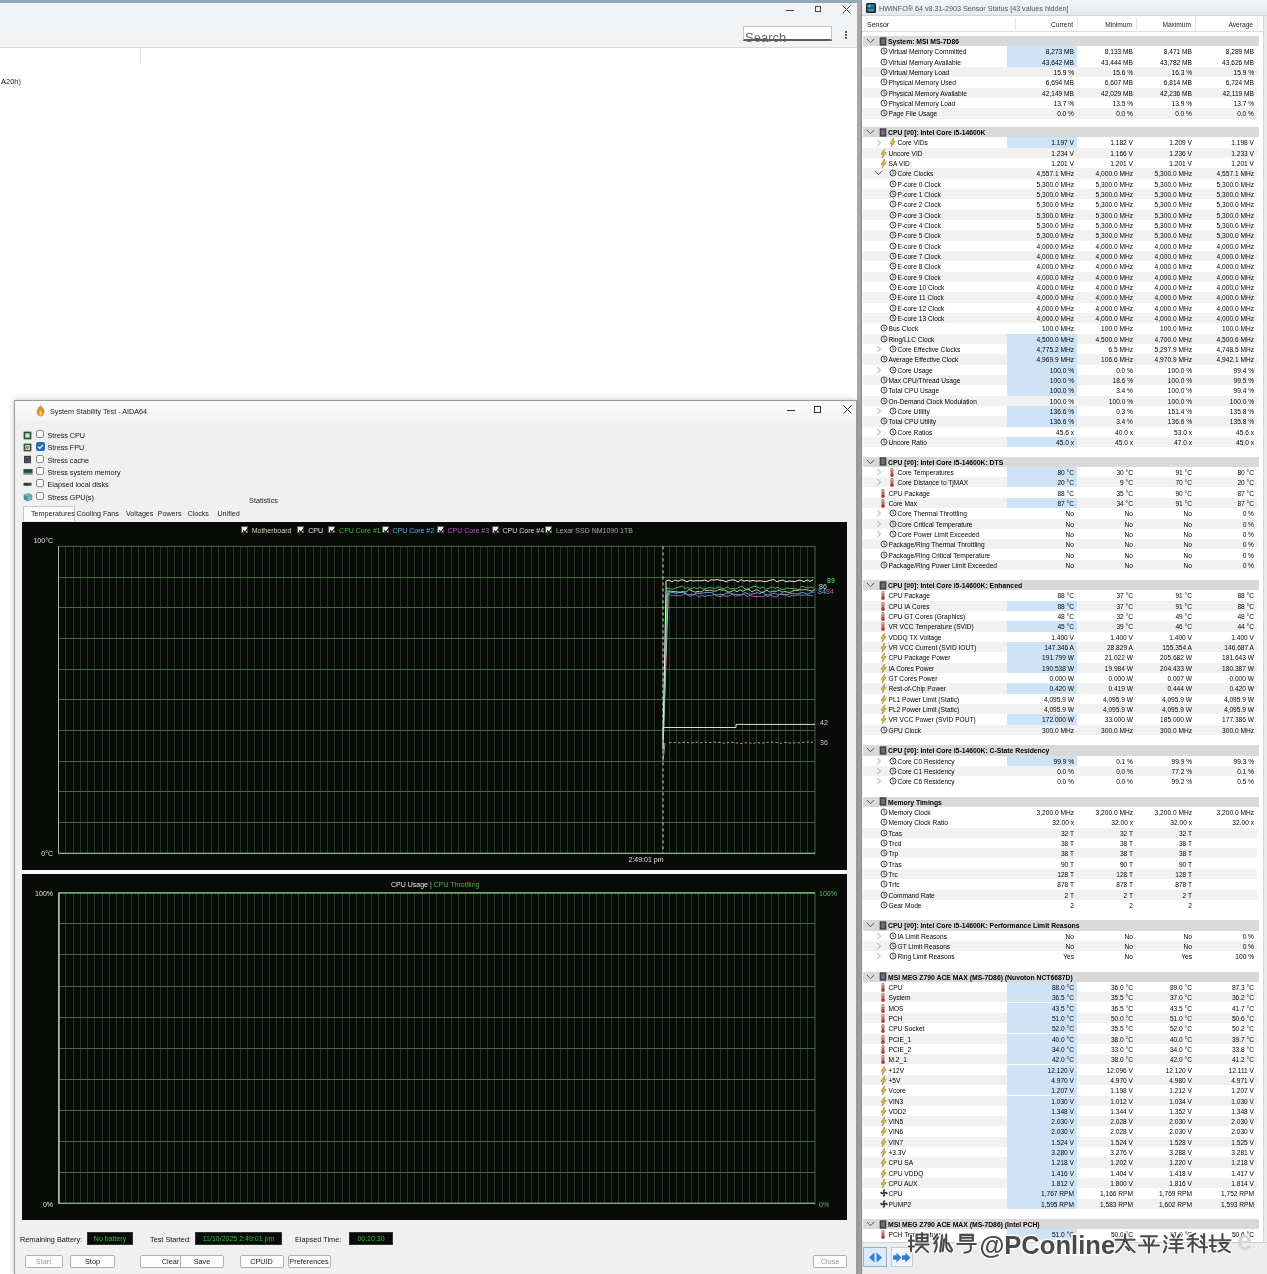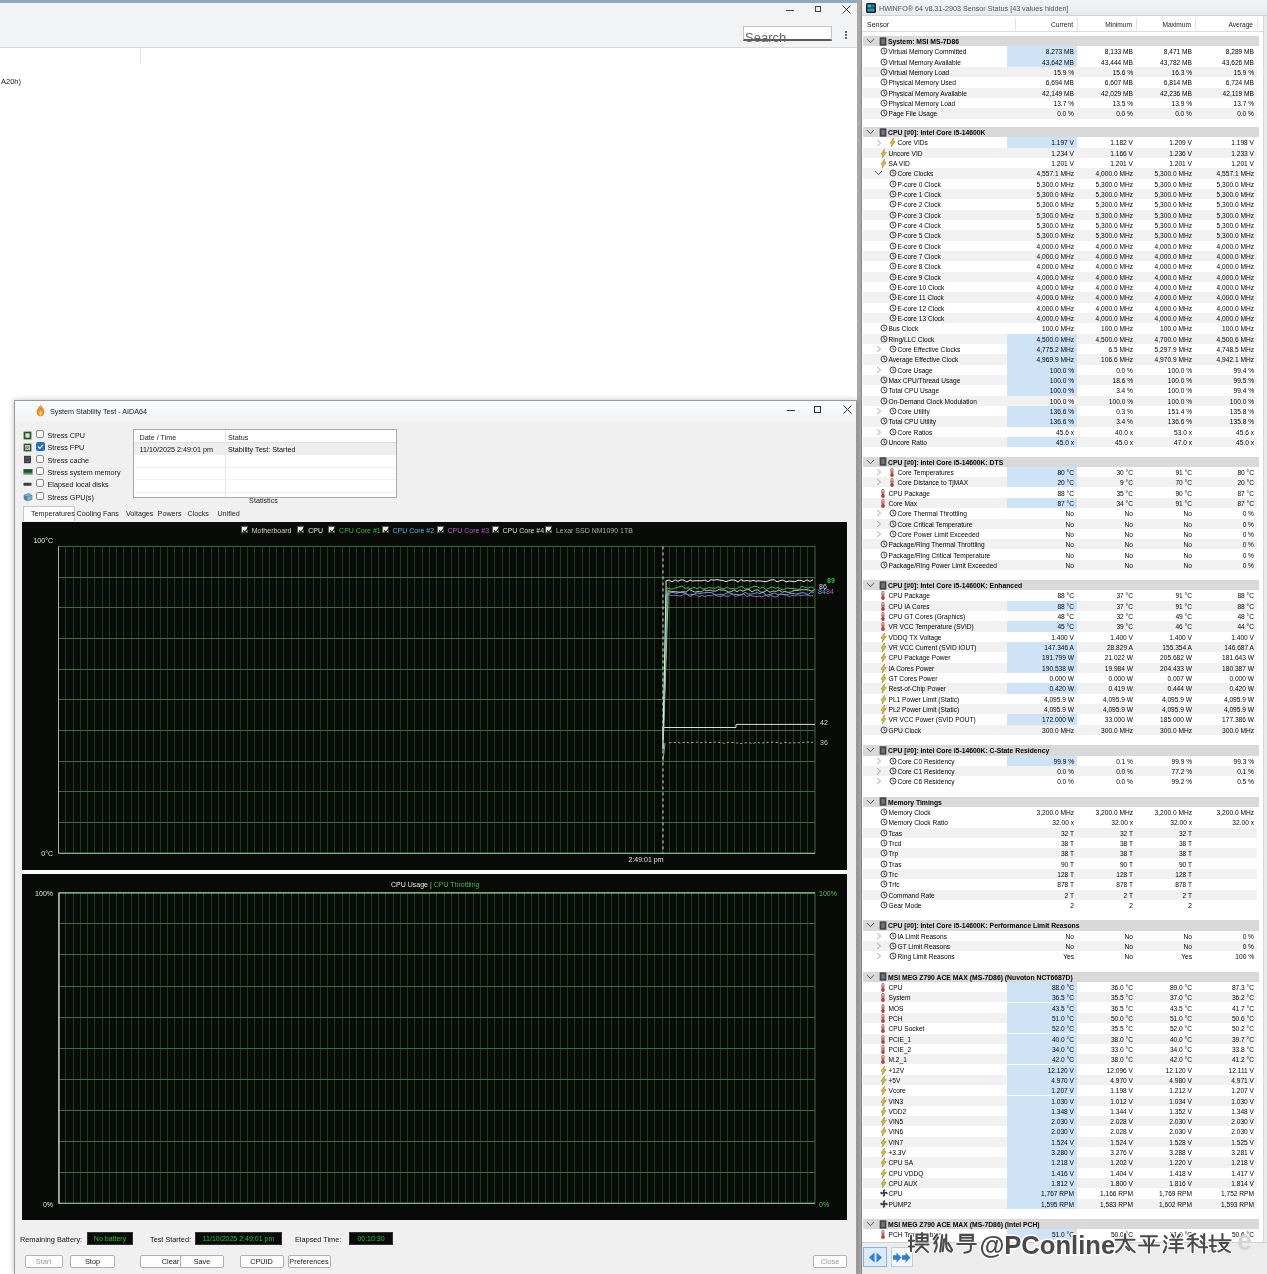--- a/index.html
+++ b/index.html
@@ -1417,32 +1417,20 @@
     <div class="ab" style="left:32.5px;top:79.19999999999999px;font-size:7.2px;color:#111;line-height:9px;white-space:nowrap">Elapsed local disks</div>
     <div class="ab" style="left:7px;top:90.0px;width:11px;height:11px;display:flex;align-items:center;justify-content:center">
       <svg width="10" height="10" viewBox="0 0 10 10">
         <path d="M1 3 L6 1.4 L9 3.4 L9 7.4 L4.4 9 L1 7z" fill="#7fb3c8" stroke="#3d6f86" stroke-width="0.5"></path>
         <path d="M1 3 L4.4 4.6 L4.4 9 L1 7z" fill="#4d87a0"></path>
         <path d="M4.4 4.6 L9 3.4" stroke="#3d6f86" stroke-width="0.5" fill="none"></path>
       </svg>
     </div>
     <div class="ab" style="left:20.5px;top:90.5px;width:8px;height:8px;background:#fdfdfd;border:1px solid #8a8a8a;border-radius:2px"></div>
     <div class="ab" style="left:32.5px;top:91.5px;font-size:7.2px;color:#111;line-height:9px;white-space:nowrap">Stress GPU(s)</div>
-    <div class="ab" style="left:118px;top:27.5px;width:264px;height:69px;background:#fff;border:1px solid #aaa">
-      <div class="ab" style="left:90.5px;top:0;width:1px;height:67px;background:#e4e4e4"></div>
-      <div class="ab" style="left:0;top:13px;width:262px;height:12px;background:#eeeeee"></div>
-      <div class="ab" style="left:0;top:12.6px;width:262px;height:1px;background:#e0e0e0"></div>
-      <div class="ab" style="left:0;top:37.4px;width:262px;height:1px;background:#f0f0f0"></div>
-      <div class="ab" style="left:0;top:49.8px;width:262px;height:1px;background:#f0f0f0"></div>
-      <div class="ab" style="left:0;top:62.2px;width:262px;height:1px;background:#f0f0f0"></div>
-      <div class="ab" style="left:5.5px;top:3px;font-size:7.2px;color:#222">Date / Time</div>
-      <div class="ab" style="left:94px;top:3px;font-size:7.2px;color:#222">Status</div>
-      <div class="ab" style="left:5.5px;top:15.5px;font-size:7.2px;color:#111">11/10/2025 2:49:01 pm</div>
-      <div class="ab" style="left:94px;top:15.5px;font-size:7.2px;color:#111">Stability Test: Started</div>
-    </div>
     <div class="ab" style="left:8px;top:104.5px;width:52px;height:15px;background:#fcfcfc;border:1px solid #c6c6c6;border-bottom:none"></div>
     <div class="ab" style="left:16px;top:108px;font-size:7.2px;color:#222;white-space:nowrap">Temperatures</div>
     <div class="ab" style="left:61.599999999999994px;top:108px;font-size:7.2px;color:#222;white-space:nowrap">Cooling Fans</div>
     <div class="ab" style="left:110.9px;top:108px;font-size:7.2px;color:#222;white-space:nowrap">Voltages</div>
     <div class="ab" style="left:142.6px;top:108px;font-size:7.2px;color:#222;white-space:nowrap">Powers</div>
     <div class="ab" style="left:172.4px;top:108px;font-size:7.2px;color:#222;white-space:nowrap">Clocks</div>
     <div class="ab" style="left:202.4px;top:108px;font-size:7.2px;color:#222;white-space:nowrap">Unified</div>
     <div class="ab" style="left:234.1px;top:95px;font-size:7.2px;color:#222;white-space:nowrap">Statistics</div>
     <svg class="ab" style="left:7px;top:121px" width="825" height="348">
       <rect width="825" height="348" fill="#090b09"></rect>

